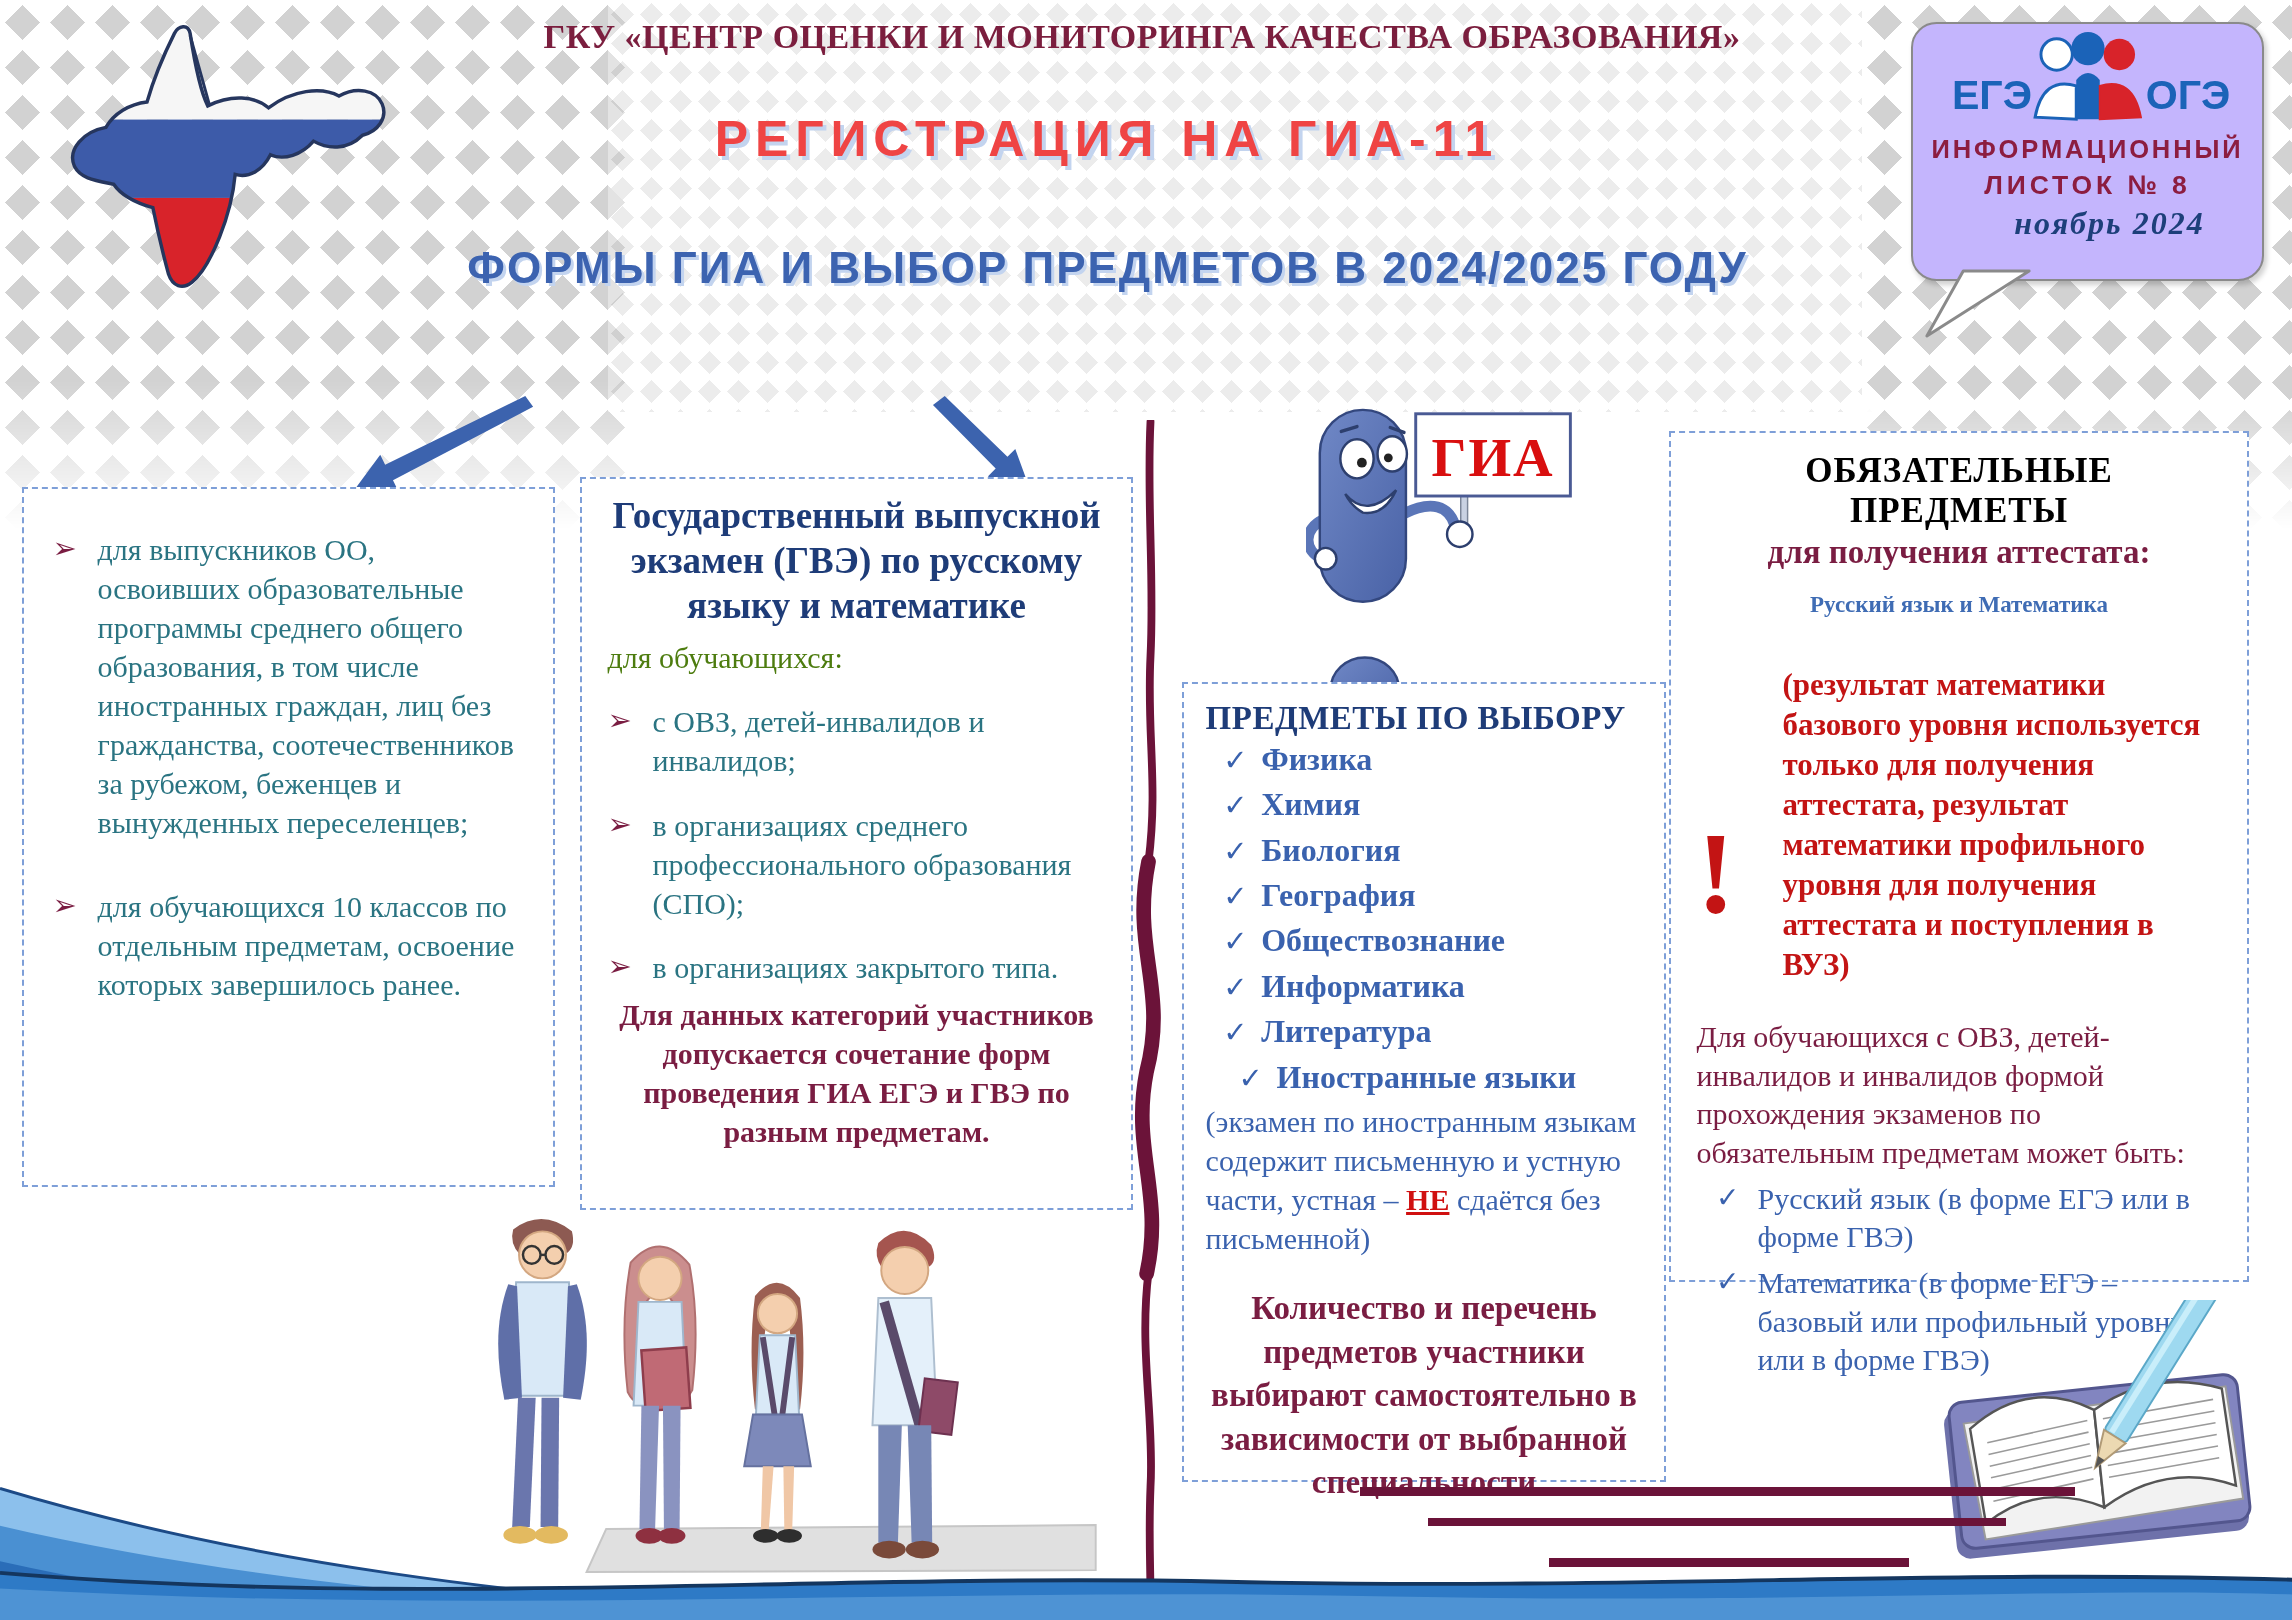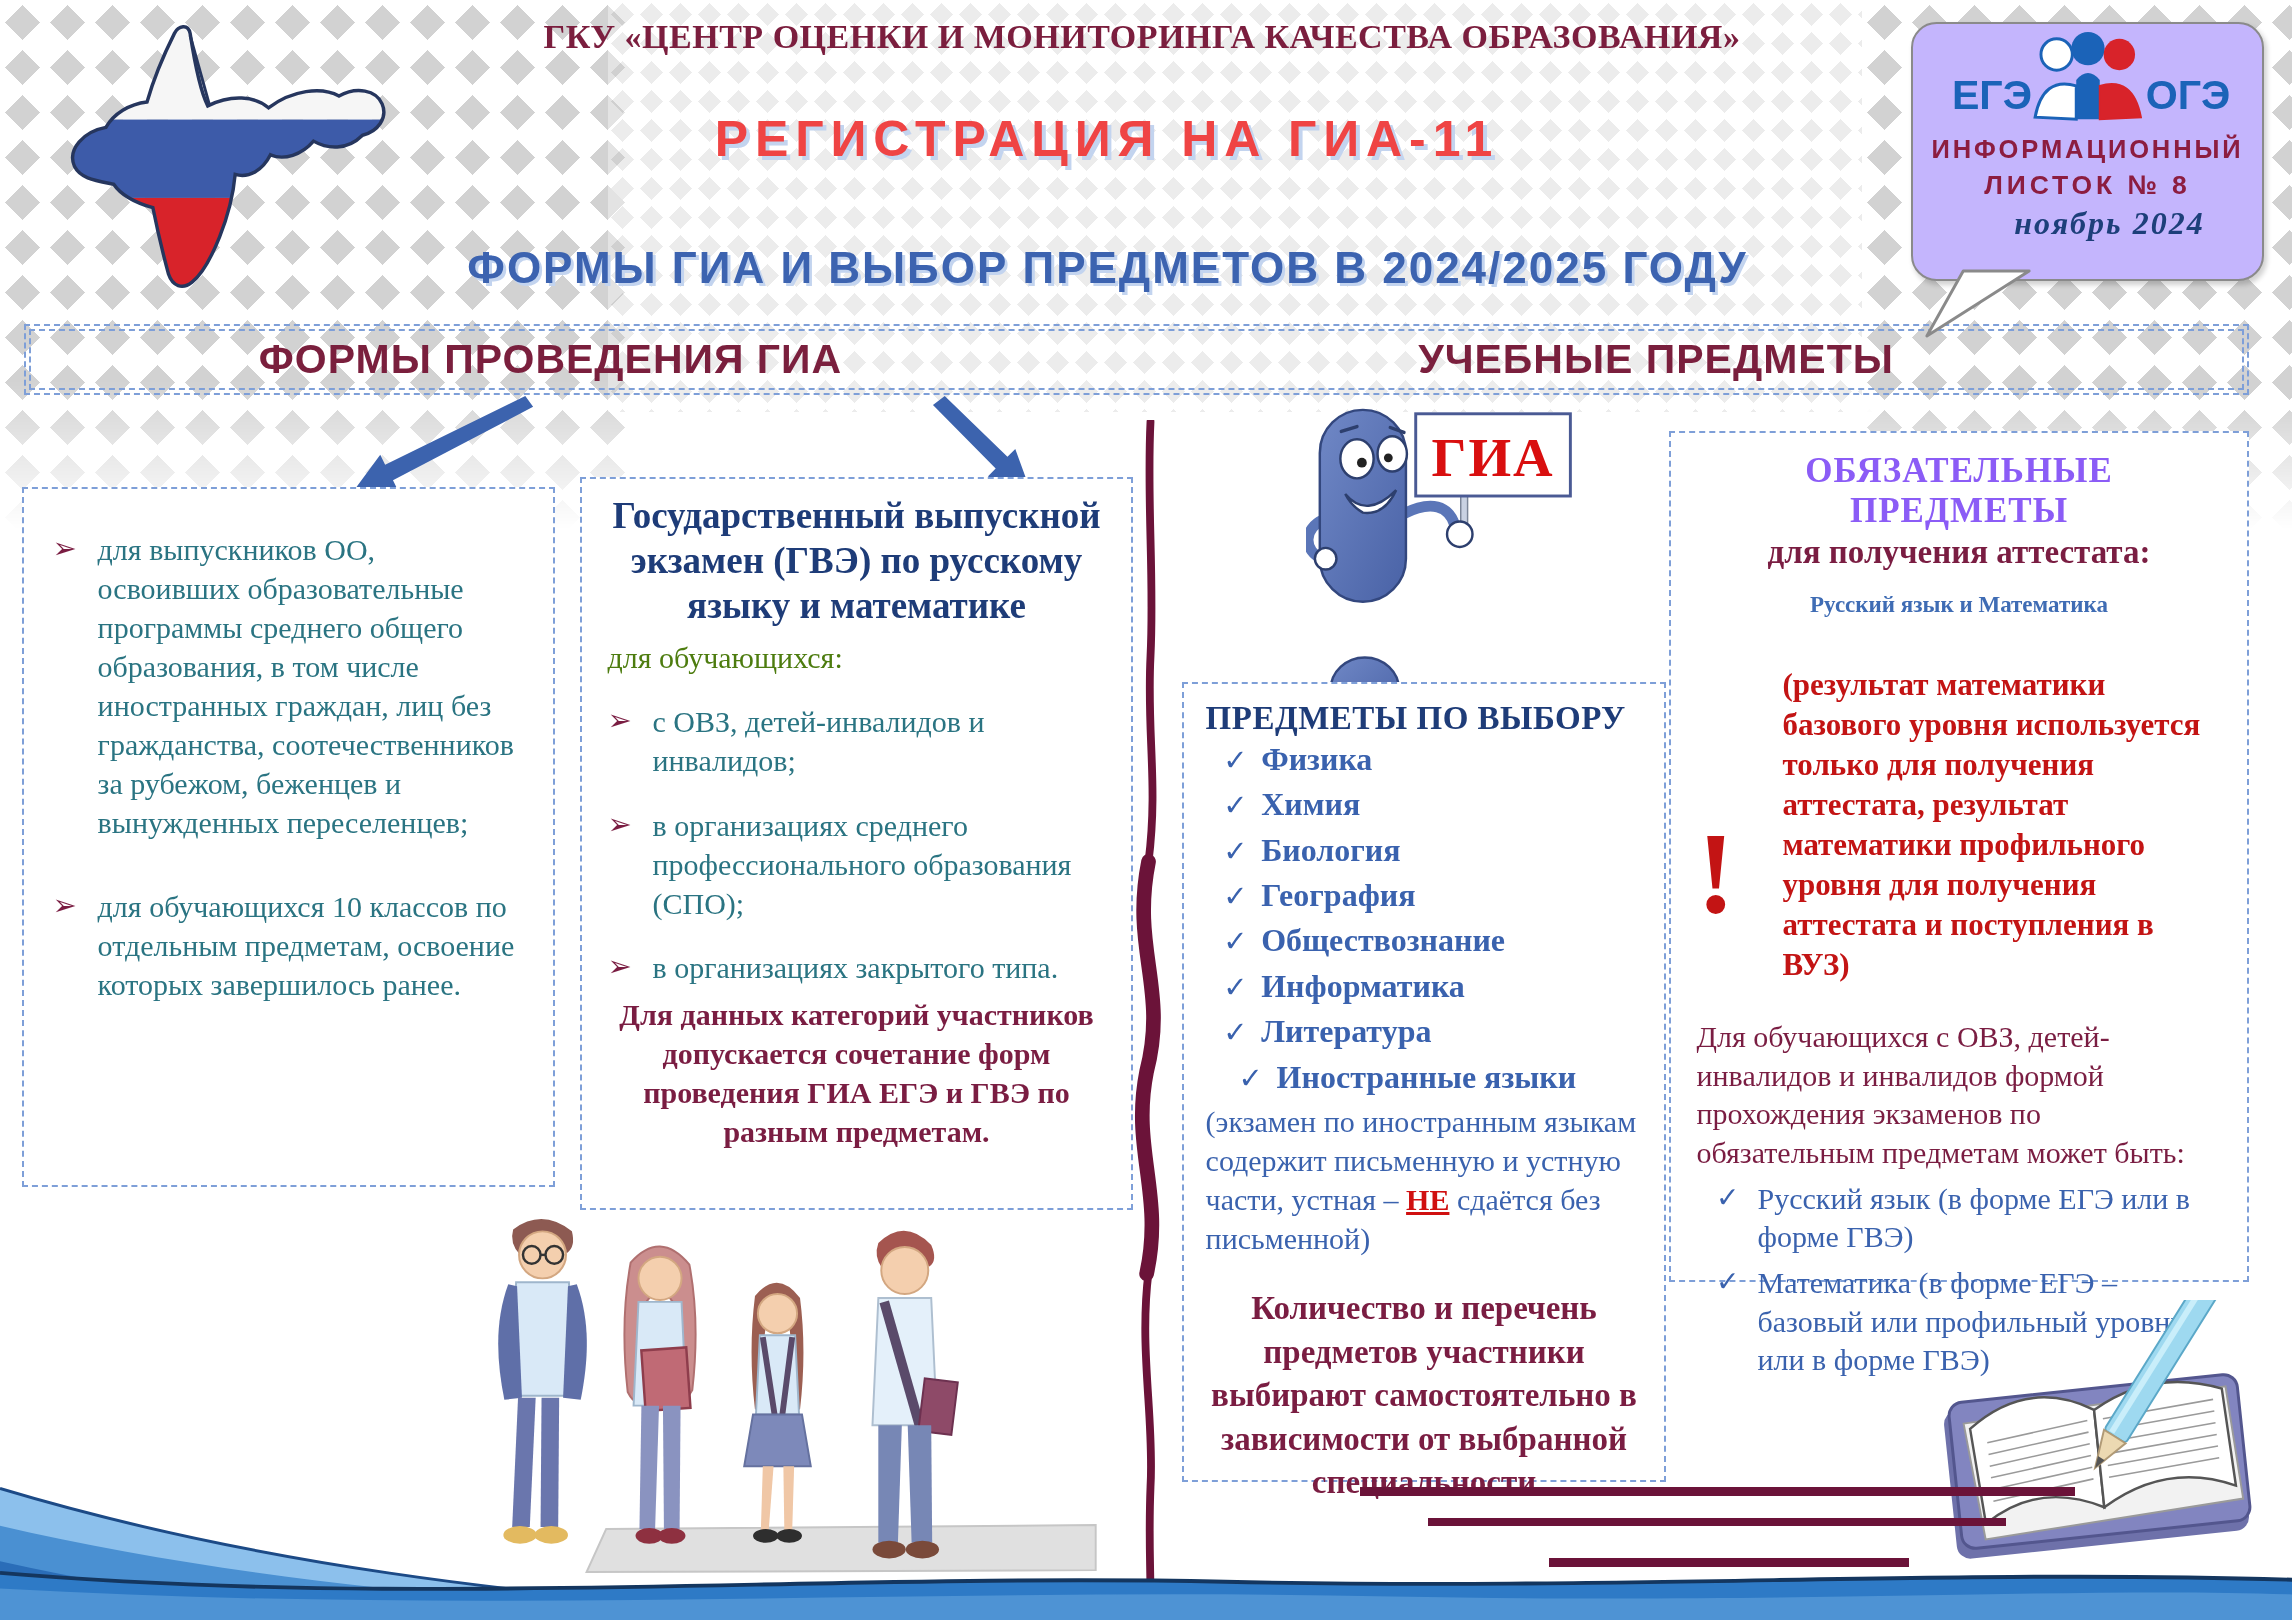--- a/index.html
+++ b/index.html
@@ -64,21 +64,21 @@
   .elective-title{font-size:33px;font-weight:bold;color:#1e3c78;letter-spacing:0.5px;}
   .subject{font-size:32px;font-weight:bold;color:#3a62ae;line-height:1.42;padding-left:17.6px;}
   .subject .mk{font-family:"DejaVu Sans","Liberation Sans",sans-serif;font-weight:bold;
     color:#3a62ae;margin-right:13.7px;font-size:29px;}
   .subject.indent{padding-left:33px;}
   .elective-note{font-size:30px;color:#3a62ae;line-height:1.3;margin-top:2px;}
   .ne{color:#d01010;font-weight:bold;text-decoration:underline;}
   .elective-footer{margin-top:29px;font-size:33px;font-weight:bold;color:#7a1d42;
     text-align:center;line-height:1.32;}
   
-  .mand-title{font-size:35px;font-weight:bold;color:#8b5cf6;text-align:center;letter-spacing:1px;}
+  .mand-title{font-size:35px;font-weight:bold;color:#000000;text-align:center;letter-spacing:1px;}
   .mand-sub{font-size:33px;font-weight:bold;color:#7a1d42;text-align:center;margin-top:3.9px;}
   .mand-line{font-size:23px;font-weight:bold;color:#3f6cb4;text-align:center;margin-top:21px;}
   .bang{position:absolute;left:25.5px;top:382px;font-size:116px;font-weight:bold;color:#c31414;
     line-height:1;z-index:1;}
   .mand-warning{margin:47px 0 0 86px;font-size:31px;font-weight:bold;color:#c31414;line-height:1.29;}
   .mand-ovz{margin-top:33px;font-size:30px;color:#7a1d42;line-height:1.28;}
   .opt{position:relative;padding-left:61px;margin-top:7.8px;font-size:30px;color:#3a62ae;line-height:1.28;}
   .opt .mk{position:absolute;left:19.6px;top:0;font-family:"DejaVu Sans","Liberation Sans",sans-serif;
     font-weight:bold;color:#3a62ae;font-size:28px;}
   
@@ -136,24 +136,20 @@
       <text x="252" y="82" text-anchor="middle" font-family="Liberation Sans, sans-serif" font-weight="bold" font-size="42" fill="#1b63b8">ОГЭ</text>
     </svg>
     <div class="bubble-line1">ИНФОРМАЦИОННЫЙ</div>
     <div class="bubble-line2">ЛИСТОК № 8</div>
     <div class="bubble-line3">ноябрь 2024</div>
   </div>
   <svg class="bubble-tail" width="118" height="69" viewBox="0 0 120 70">
     <polygon points="45,2 112,2 8,68" fill="#ffffff" stroke="#8a8a8a" stroke-width="3" stroke-linejoin="round"></polygon>
   </svg>
 
-  <div class="section-box">
-    <div class="section-label section-left">ФОРМЫ ПРОВЕДЕНИЯ ГИА</div>
-    <div class="section-label section-right">УЧЕБНЫЕ ПРЕДМЕТЫ</div>
-  </div>
 
   <svg class="svg-abs" style="left:0;top:394px;" width="1176" height="108" viewBox="0 0 1200 110">
     <polygon points="536,2 393,72 388,62 360,100 406,98 401,88 544,13" fill="#3c63ae"></polygon>
     <polygon points="952,11 1016,76 1008,84 1052,100 1036,56 1028,64 964,2" fill="#3c63ae"></polygon>
   </svg>
 
   <div class="cbox box-ege">
     <div class="bullet">
       <span class="mk">➢</span>
       <span>для выпускников ОО, освоивших образовательные программы среднего общего образования, в том числе иностранных граждан, лиц без гражданства, соотечественников за рубежом, беженцев и вынужденных переселенцев;</span>

